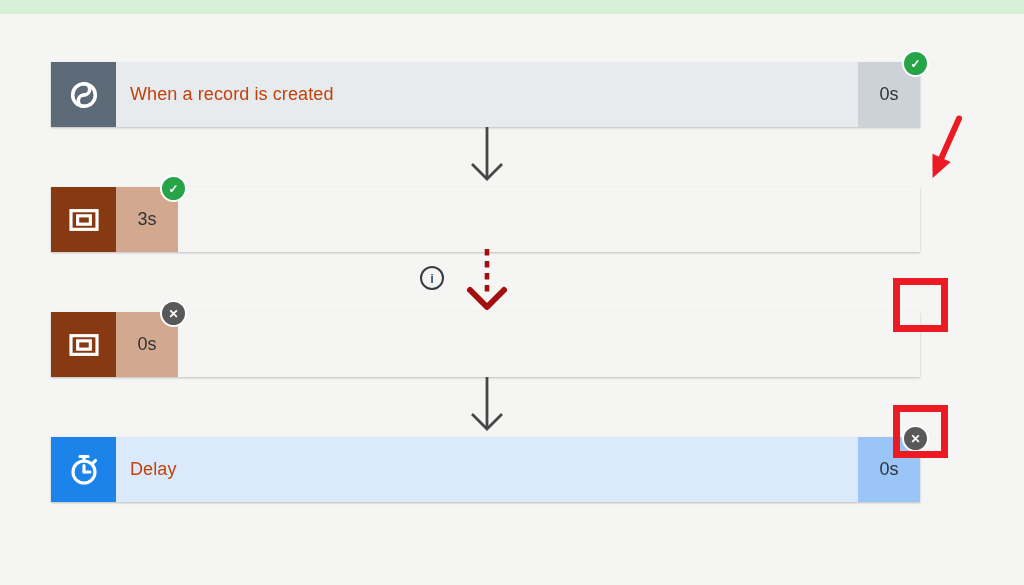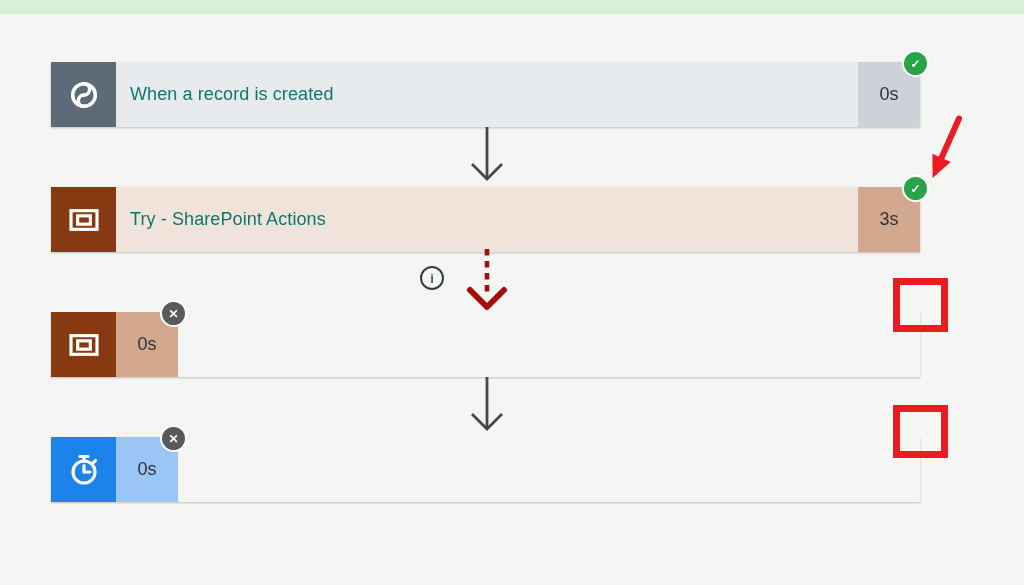--- a/index.html
+++ b/index.html
@@ -32,21 +32,21 @@
     width:65px;min-width:65px;height:65px;
     background:var(--icon-bg,#666);
     display:flex;align-items:center;justify-content:center;
   }
   .step-icon svg{width:40px;height:40px;display:block;}
   .step-label{
     flex:1;
     background:var(--body-bg,#eee);
     display:flex;align-items:center;
     padding-left:14px;
-    font-size:18px;color:#0f766e;
+    font-size:18px;color:#c2410c;
     letter-spacing:.1px;
     white-space:nowrap;overflow:hidden;
   }
   .step-duration{
     width:62px;min-width:62px;
     background:var(--dur-bg,#ddd);
     display:flex;align-items:center;justify-content:center;
     font-size:18px;color:#2f3337;
     position:relative;
   }
@@ -113,21 +113,20 @@
       <span class="status-badge" style="background: rgb(39, 163, 72);">✓</span>
     </div>
   </div>
       <div class="step" style="--icon-bg: #873a12; --body-bg: #f0e3da; --dur-bg: #d2a98e;">
     <div class="step-icon">
           <svg viewBox="0 0 24 24" fill="none" stroke="#fff">
             <rect x="4.2" y="6.4" width="15.6" height="11.2" stroke-width="1.9"></rect>
             <rect x="8.2" y="9.5" width="7.6" height="5" stroke-width="1.9"></rect>
           </svg>
         </div>
-    <div class="step-label">Try - SharePoint Actions</div>
     <div class="step-duration">3s
       <span class="status-badge" style="background: rgb(39, 163, 72);">✓</span>
     </div>
   </div>
       <div class="step" style="--icon-bg: #873a12; --body-bg: #f0e3da; --dur-bg: #d2a98e;">
     <div class="step-icon">
           <svg viewBox="0 0 24 24" fill="none" stroke="#fff">
             <rect x="4.2" y="6.4" width="15.6" height="11.2" stroke-width="1.9"></rect>
             <rect x="8.2" y="9.5" width="7.6" height="5" stroke-width="1.9"></rect>
           </svg>
@@ -140,20 +139,21 @@
     <div class="step-icon">
           <svg viewBox="0 0 24 24" fill="none" stroke="#fff" stroke-linecap="round">
             <circle cx="12" cy="13.2" r="6.6" stroke-width="1.9"></circle>
             <path d="M12 6.6 L12 4.4" stroke-width="1.9"></path>
             <path d="M9.6 3.9 L14.4 3.9" stroke-width="1.9"></path>
             <path d="M17.2 8 L18.9 6.3" stroke-width="1.9"></path>
             <path d="M12 13.2 L12 9.4" stroke-width="1.9"></path>
             <path d="M12 13.2 L15.6 13.2" stroke-width="1.9"></path>
           </svg>
         </div>
+    <div class="step-label">Delay</div>
     <div class="step-duration">0s
       <span class="status-badge" style="background: rgb(89, 89, 89);">✕</span>
     </div>
   </div>
     </div>
 
   <svg class="conn conn-solid" style="left:467px;top:127px;" width="40" height="58" viewBox="0 0 40 58">
     <line x1="20" y1="0" x2="20" y2="51"></line>
     <path d="M5 37 L20 52 L35 37"></path>
   </svg>

